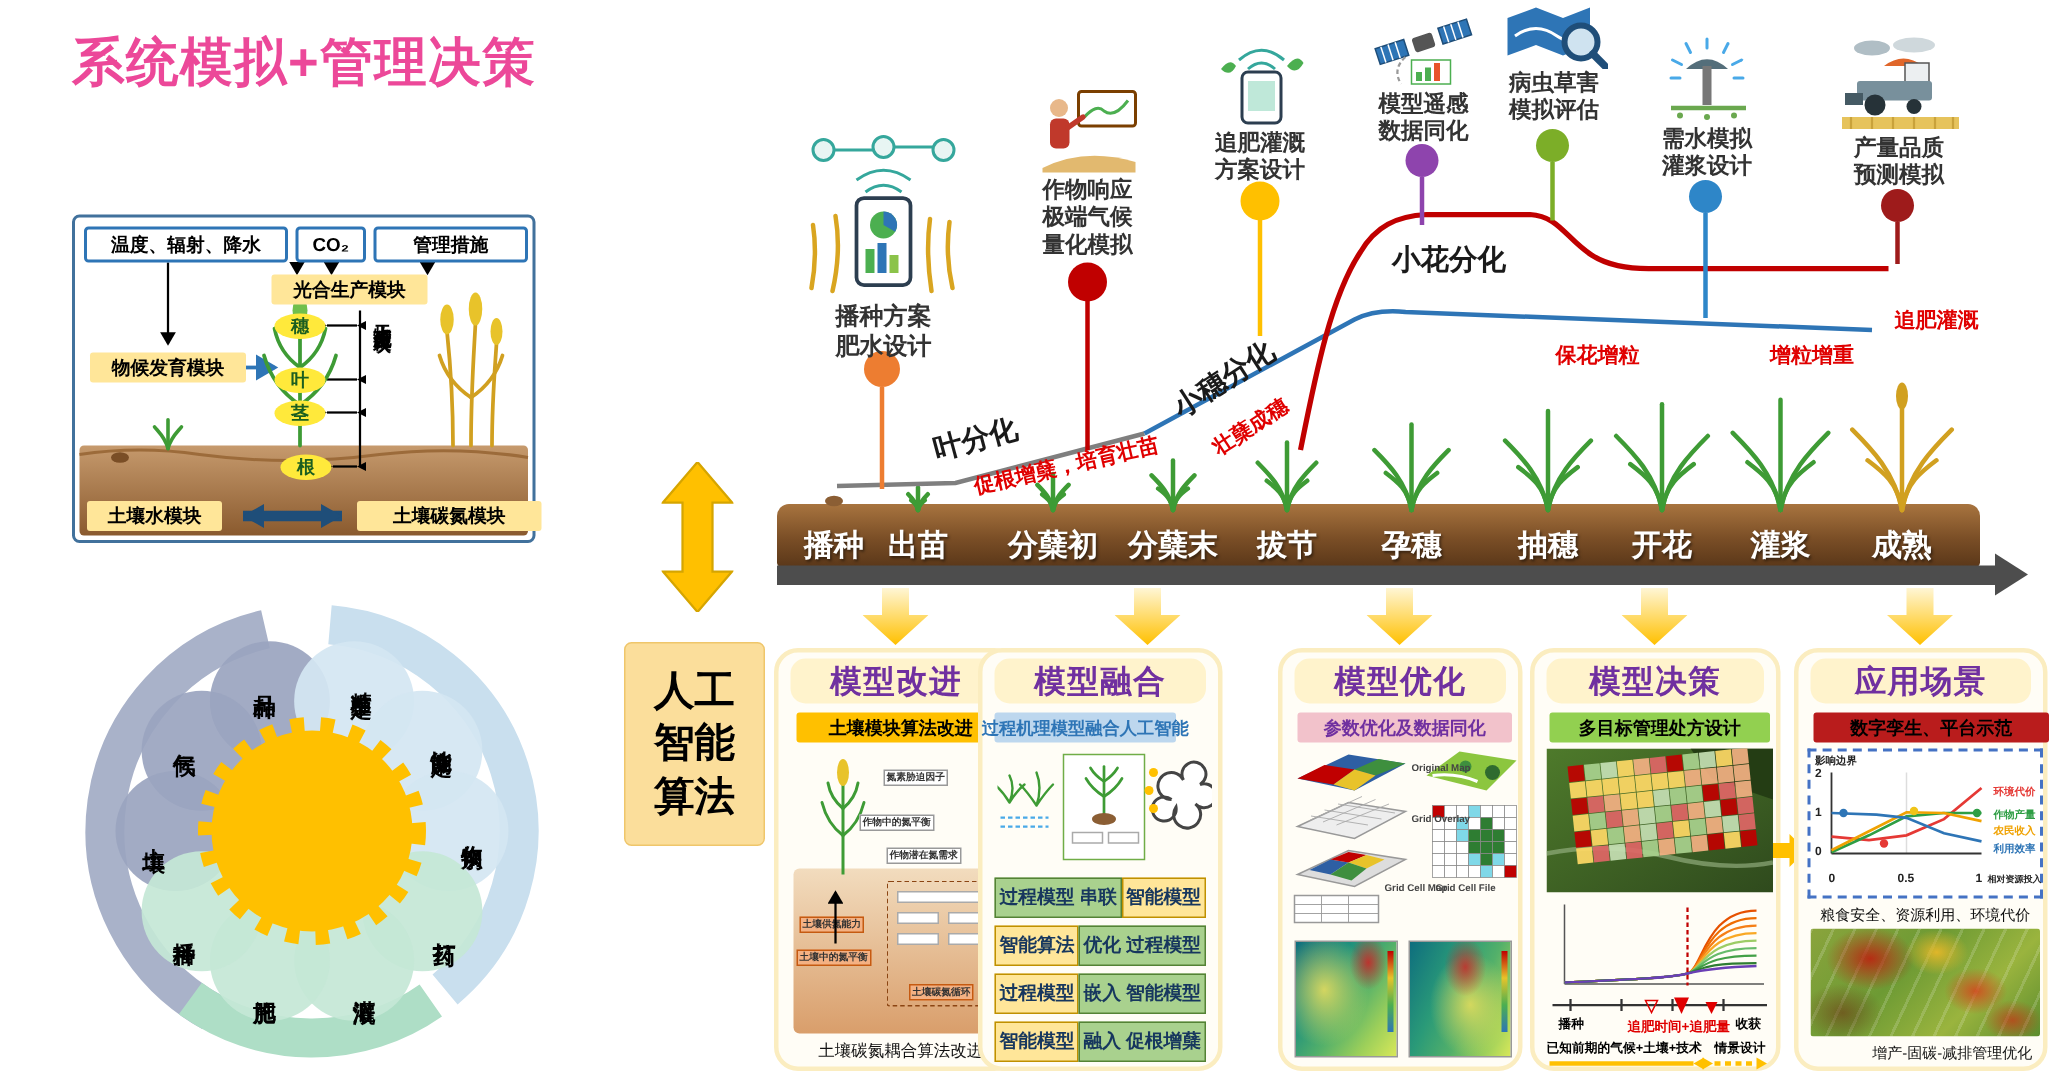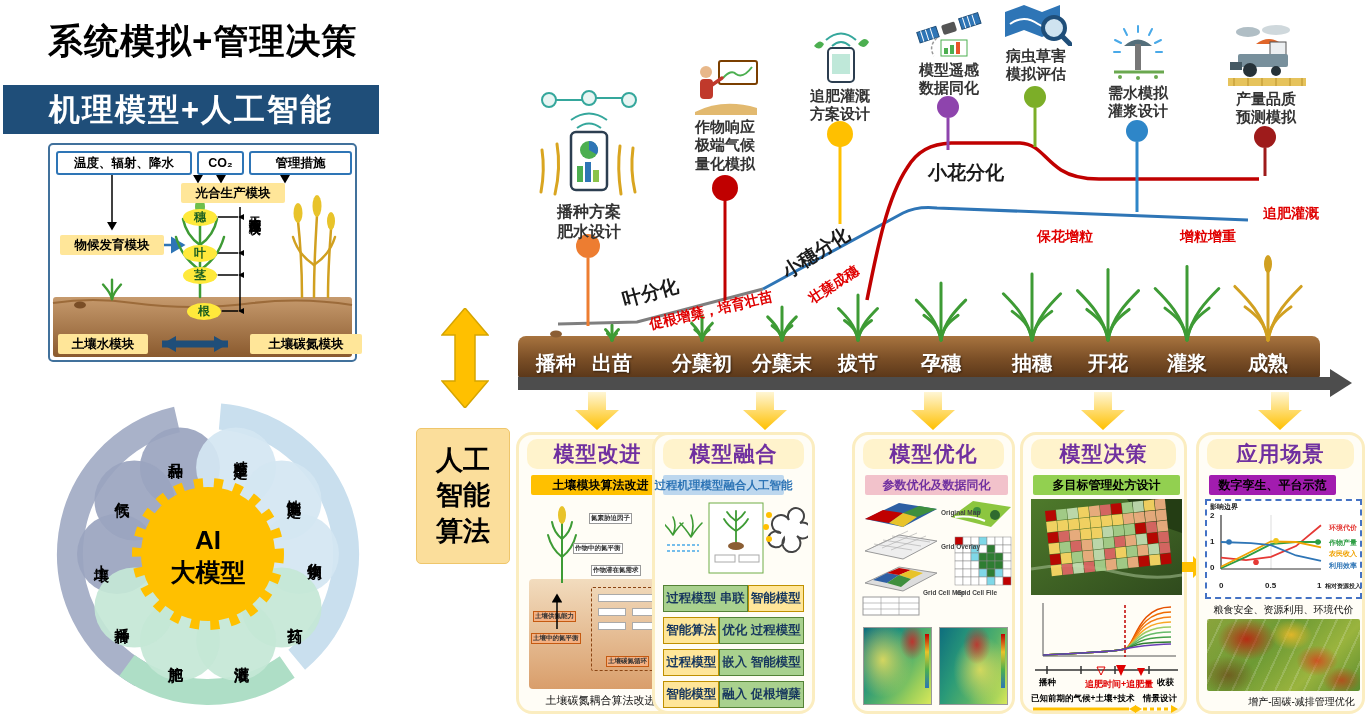--- a/index.html
+++ b/index.html
@@ -4,21 +4,21 @@
 <style>
 *{margin:0;padding:0;box-sizing:border-box}
 body{font-family:"Liberation Sans","DejaVu Sans",sans-serif;background:#fff}
 #canvas{position:relative;width:1370px;height:727px;background:#fff;overflow:hidden}
 .abs{position:absolute}
 .pre{white-space:pre-line}
 .b{font-weight:bold}
 .ctr{text-align:center}
 .vtext{writing-mode:vertical-rl;text-orientation:upright;letter-spacing:1px}
 
-.main-title{left:48px;top:18px;width:340px;font-size:35px;font-weight:bold;color:#000000;letter-spacing:1px}
+.main-title{left:48px;top:18px;width:340px;font-size:35px;font-weight:bold;color:#ec4899;letter-spacing:1px}
 .banner{left:3px;top:85px;width:376px;height:49px;background:#1F4E79;color:#fff;font-size:31px;font-weight:bold;display:flex;align-items:center;justify-content:center;letter-spacing:2px}
 .mech{left:48px;top:143px;width:309px;height:219px;border:2px solid #41719C;border-radius:5px;background:#fff}
 .inbox{position:absolute;background:#fff;border:2px solid #2E75B6;font-weight:bold;font-size:12.5px;display:flex;align-items:center;justify-content:center;border-radius:3px}
 .ybox{position:absolute;background:#FFE699;font-weight:bold;font-size:12.5px;display:flex;align-items:center;justify-content:center;border-radius:2px}
 .organ{position:absolute;width:34px;height:17px;background:#FFE93B;border-radius:50%;color:#1B5E20;font-weight:bold;font-size:12px;display:flex;align-items:center;justify-content:center}
 .dmtext{position:absolute;font-size:12px;font-weight:bold;color:#000}
 
 .sidebox{position:absolute;background:#FBDE9B;border:1px solid #EFC66B;border-radius:5px;color:#000;font-size:27px;font-weight:bold;line-height:1.3;display:flex;align-items:center;justify-content:center;text-align:center}
 
 .soil{left:518px;top:336px;width:802px;height:42px;background:linear-gradient(#A8743F,#7A4E26 55%,#5A3719);border-radius:8px 8px 3px 3px}
@@ -75,21 +75,20 @@
     <marker id="ab" markerWidth="7" markerHeight="7" refX="5" refY="3.5" orient="auto">
       <path d="M0 0 L6 3.5 L0 7 Z" fill="#000"></path>
     </marker>
     <marker id="abl" markerWidth="7" markerHeight="7" refX="5" refY="3.5" orient="auto">
       <path d="M0 0 L6 3.5 L0 7 Z" fill="#2E75B6"></path>
     </marker>
   </defs>
 </svg>
 
 <div class="abs main-title">系统模拟+管理决策</div>
-<div class="abs banner">机理模型+人工智能</div>
 
 <div class="abs mech">
   <svg class="abs" style="left:0;top:0" width="305" height="215" viewBox="0 0 305 215">
     <rect x="3" y="152" width="299" height="60" rx="3" fill="url(#soilG)"></rect>
     <path d="M3 158 q40 -6 80 0 q60 8 120 0 q50 -6 99 2" stroke="#9C6B3A" stroke-width="2" fill="none"></path>
 
     <line x1="62" y1="30" x2="62" y2="84" stroke="#000" stroke-width="1.5" marker-end="url(#ab)"></line>
     <line x1="148" y1="30" x2="148" y2="37" stroke="#000" stroke-width="1.5" marker-end="url(#ab)"></line>
     <line x1="171" y1="30" x2="171" y2="37" stroke="#000" stroke-width="1.5" marker-end="url(#ab)"></line>
     <line x1="235" y1="30" x2="235" y2="37" stroke="#000" stroke-width="1.5" marker-end="url(#ab)"></line>
@@ -148,21 +147,21 @@
   <div class="inbox" style="left:147px;top:6px;width:47px;height:24px">CO₂</div>
   <div class="inbox" style="left:199px;top:6px;width:103px;height:24px">管理措施</div>
   <div class="ybox" style="left:131px;top:38px;width:104px;height:20px">光合生产模块</div>
   <div class="ybox" style="left:10px;top:90px;width:104px;height:20px">物候发育模块</div>
   <div class="organ" style="left:133px;top:64px">穗</div>
   <div class="organ" style="left:133px;top:100px">叶</div>
   <div class="organ" style="left:133px;top:122px">茎</div>
   <div class="organ" style="left:137px;top:158px">根</div>
   <span class="dmtext vtext" style="left:196px;top:62px;height:108px">干物质分配模块</span>
   <div class="ybox" style="left:8px;top:189px;width:90px;height:20px">土壤水模块</div>
-  <div class="ybox" style="left:200px;top:189px;width:112px;height:20px">土壤碳氮模块</div>
+  <div class="ybox" style="left:188px;top:189px;width:123px;height:20px">土壤碳氮模块</div>
 </div>
 
 <div class="abs" style="left:52px;top:398px;width:312px;height:312px">
   <svg width="312" height="312" viewBox="0 0 312 312">
     <path d="M125 21.5 A 138 138 0 0 0 89.1 276.7" fill="none" stroke="#A9B2C9" stroke-width="26"></path>
     <path d="M168 18.5 A 138 138 0 0 1 244.7 261.7" fill="none" stroke="#C9DFEE" stroke-width="26"></path>
     <path d="M235.2 269 A 138 138 0 0 1 74.9 267.6" fill="none" stroke="#AEDEC6" stroke-width="26"></path>
     <g fill-opacity="0.92">
       <circle cx="127.9" cy="69.5" r="40" fill="#9AA4BF"></circle>
       <circle cx="82.4" cy="102.5" r="40" fill="#9AA4BF"></circle>
@@ -181,24 +180,20 @@
   <span class="abs vtext b" style="left:122.9px;top:54px;transform:translate(-50%,-50%);font-size:15px">品种</span>
   <span class="abs vtext b" style="left:189.1px;top:54px;transform:translate(-50%,-50%);font-size:14px">精准鉴定</span>
   <span class="abs vtext b" style="left:242.6px;top:93px;transform:translate(-50%,-50%);font-size:14px">性能测定</span>
   <span class="abs vtext b" style="left:263px;top:156px;transform:translate(-50%,-50%);font-size:14px">作物识别</span>
   <span class="abs vtext b" style="left:242.6px;top:219px;transform:translate(-50%,-50%);font-size:15px">打药</span>
   <span class="abs vtext b" style="left:189.1px;top:258px;transform:translate(-50%,-50%);font-size:15px">灌溉</span>
   <span class="abs vtext b" style="left:122.9px;top:258px;transform:translate(-50%,-50%);font-size:15px">施肥</span>
   <span class="abs vtext b" style="left:69.4px;top:219px;transform:translate(-50%,-50%);font-size:15px">播种</span>
   <span class="abs vtext b" style="left:49px;top:156px;transform:translate(-50%,-50%);font-size:15px">土壤</span>
   <span class="abs vtext b" style="left:69.4px;top:93px;transform:translate(-50%,-50%);font-size:15px">气候</span>
-  <div class="abs ctr" style="left:96px;top:126px;width:120px;line-height:1.25">
-    <div class="b" style="font-size:26px">AI</div>
-    <div class="b" style="font-size:25px">大模型</div>
-  </div>
 </div>
 
 <svg class="abs" style="left:441px;top:308px" width="48" height="100">
   <polygon points="24,0 47,27 34,27 34,73 47,73 24,100 1,73 14,73 14,27 1,27" fill="#FFC000" stroke="#D6A500" stroke-width="1.5"></polygon>
 </svg>
 <div class="sidebox pre" style="left:416px;top:428px;width:94px;height:136px">人工
 智能
 算法</div>
 
 <div class="abs soil">
@@ -753,21 +748,21 @@
     </svg>
   </div>
 </div>
 
 <svg class="abs" style="left:1182px;top:556px" width="22" height="22">
   <polygon points="0,6 11,6 11,0 22,11 11,22 11,16 0,16" fill="#FFC000"></polygon>
 </svg>
 
 <div class="card" style="left:1196px;width:169px">
   <div class="card-h">应用场景</div>
-  <div class="card-sub" style="left:10px;top:40px;width:127px;height:20px;background:#a21caf;color:#000;font-size:12px">数字孪生、平台示范</div>
+  <div class="card-sub" style="left:10px;top:40px;width:157px;height:20px;background:#b91c1c;color:#000;font-size:12px">数字孪生、平台示范</div>
   <div class="chartbox" style="left:6px;top:64px;width:157px;height:100px">
     <span class="slab" style="left:3px;top:1px;color:#222">影响边界</span>
     <svg class="abs" style="left:2px;top:10px" width="118" height="70">
       <line x1="62" y1="4" x2="62" y2="58" stroke="#ddd" stroke-width="1"></line>
       <line x1="12" y1="4" x2="12" y2="58" stroke="#333" stroke-width="1.2"></line>
       <line x1="12" y1="58" x2="112" y2="58" stroke="#333" stroke-width="1.2"></line>
       <polyline points="12,46.7 37,49.1 62,45.9 87,35.1 112,14.3" fill="none" stroke="#E53935" stroke-width="1.8"></polyline>
       <polyline points="12,57.2 37,45.9 62,33.2 87,31 112,31" fill="none" stroke="#2E9E44" stroke-width="1.8"></polyline>
       <polyline points="12,55.8 37,43.2 62,30.5 87,31 112,36.4" fill="none" stroke="#F0A202" stroke-width="1.8"></polyline>
       <polyline points="12,31 42,32.1 62,34.2 87,44.5 112,49.9" fill="none" stroke="#2E75B6" stroke-width="1.8"></polyline>

